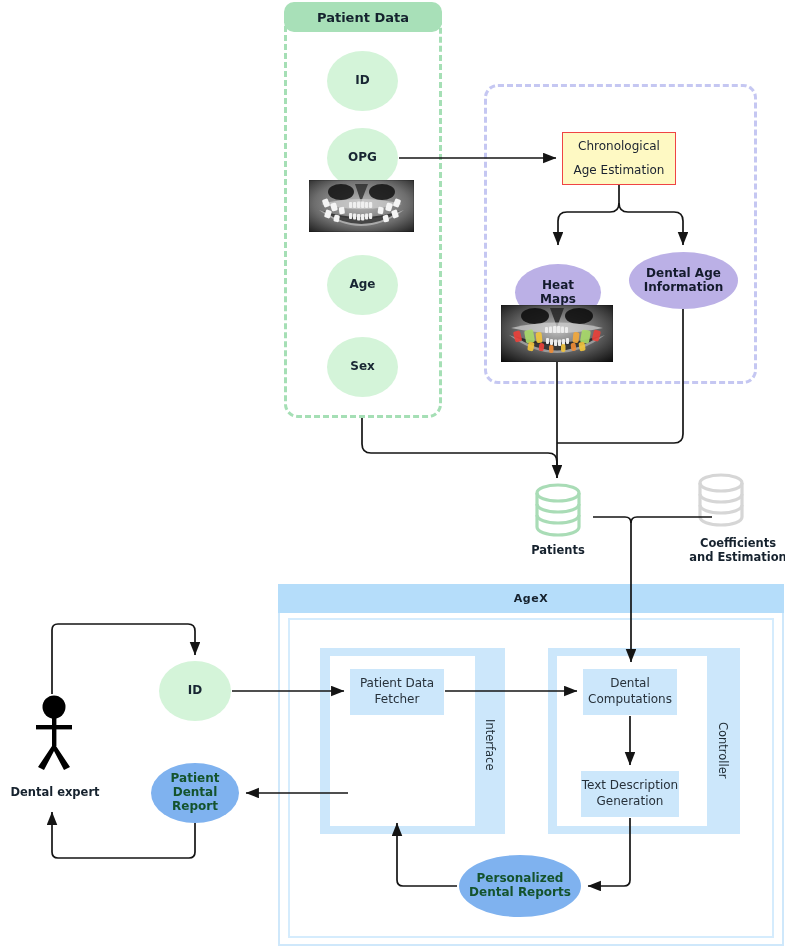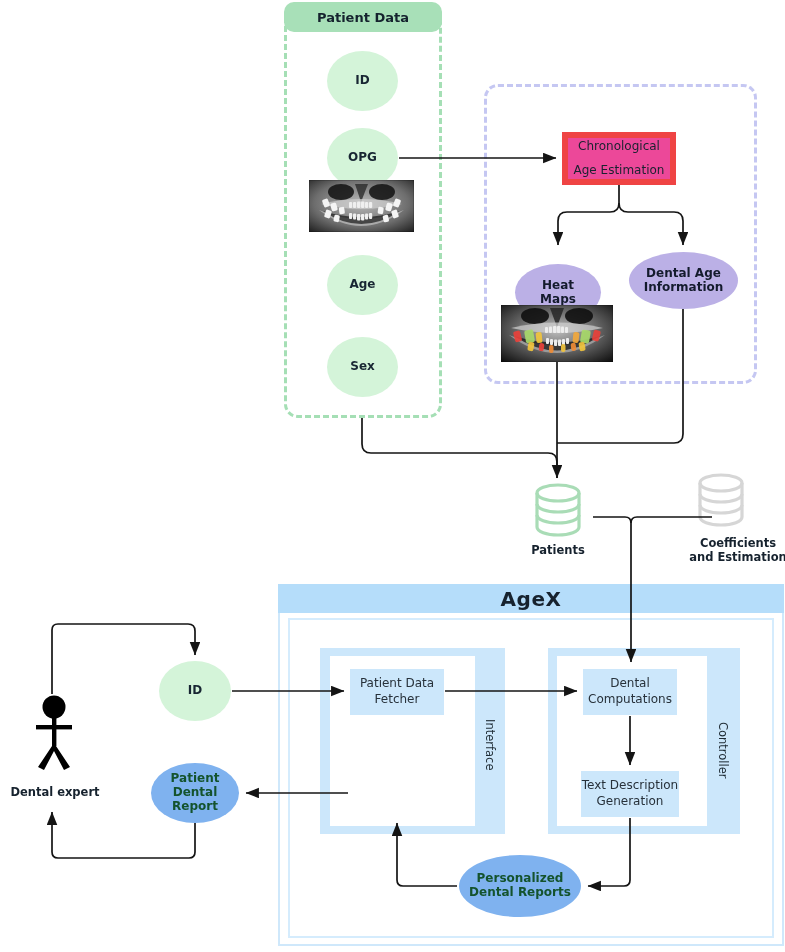--- a/index.html
+++ b/index.html
@@ -21,39 +21,39 @@
           border:3px dashed #c5c7f2;border-radius:14px;background:#ffffff;}
   .os-header{left:484px;top:84px;width:273px;height:28px;background:#cdcdf5;
              border-radius:10px;display:flex;align-items:center;justify-content:center;
              font-weight:bold;font-size:12.5px;color:#15232e;}
 
   
   .agex-box{left:278px;top:584px;width:506px;height:362px;background:#ffffff;
             border:2px solid #cfe8fb;}
   .agex-header{left:278px;top:584px;width:506px;height:29px;background:#b5ddfa;
                display:flex;align-items:center;justify-content:center;
-               font-weight:bold;font-size:20px;letter-spacing:.5px;color:#16222e;}
+               font-weight:bold;font-size:11px;letter-spacing:.5px;color:#16222e;}
   .agex-inner{left:288px;top:618px;width:486px;height:320px;border:2px solid #d5ecfd;background:#fff;}
 
   
   .panel{background:#cce7fb;}
   .panel-white{background:#ffffff;}
   .vlabel{writing-mode:vertical-rl;display:flex;align-items:center;justify-content:center;
           font-size:11.5px;color:#1d2a33;}
 
   
   .ell{border-radius:50%;display:flex;align-items:center;justify-content:center;
        text-align:center;line-height:1.15;}
   .ell-green{background:#d4f4d9;font-size:12px;font-weight:bold;color:#182633;}
   .ell-purple{background:#bbb0e6;font-size:12px;font-weight:bold;color:#141b2d;}
   .ell-blue{background:#7fb2ef;font-size:12px;font-weight:bold;color:#14532d;}
 
   .rect{display:flex;align-items:center;justify-content:center;text-align:center;
         line-height:1.3;}
-  .rect-lav{background:#ec4899;border:6px solid #ef4444;font-size:12px;color:#1a2230;gap:8px;}
+  .rect-lav{background:#fef9c3;border:1px solid #ef4444;font-size:12px;color:#1a2230;gap:8px;}
   .rect-blue{background:#cce7fb;font-size:12px;color:#27313a;}
 
   .caption{position:absolute;text-align:center;font-size:11.5px;font-weight:bold;
            color:#16222e;line-height:1.25;}
 
   .imgbox{position:absolute;overflow:hidden;background:#111;}
   svg{display:block;}
   .lines{position:absolute;left:0;top:0;width:785px;height:952px;pointer-events:none;}
 </style>
 </head>

